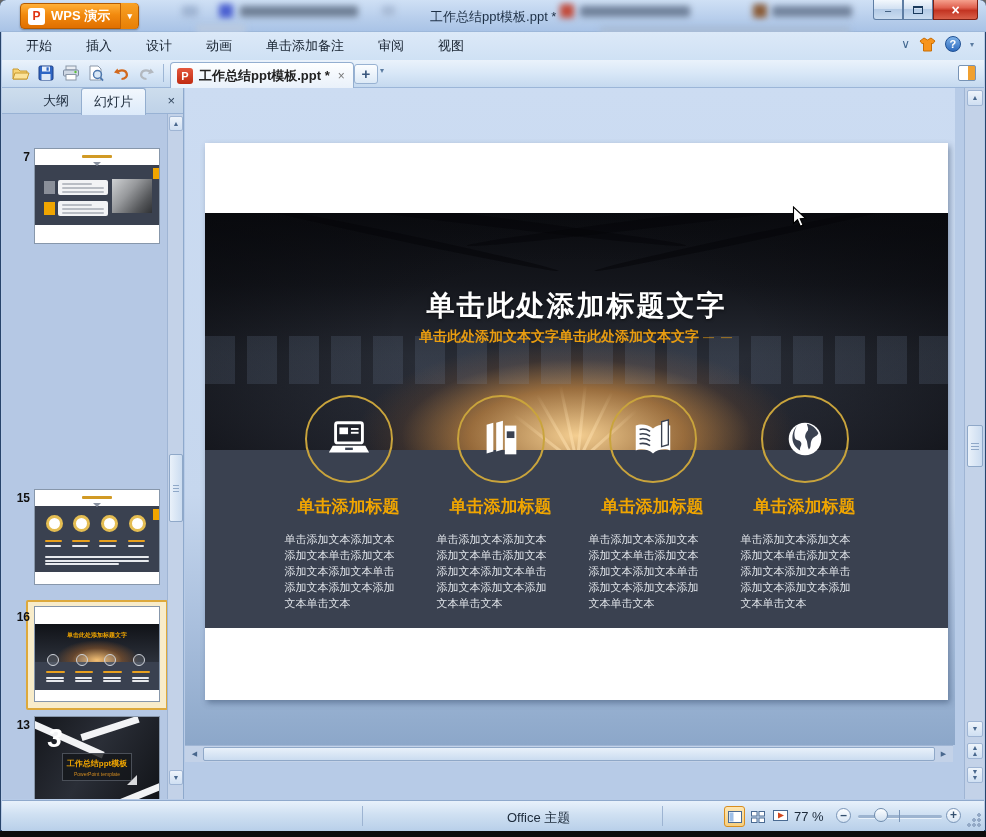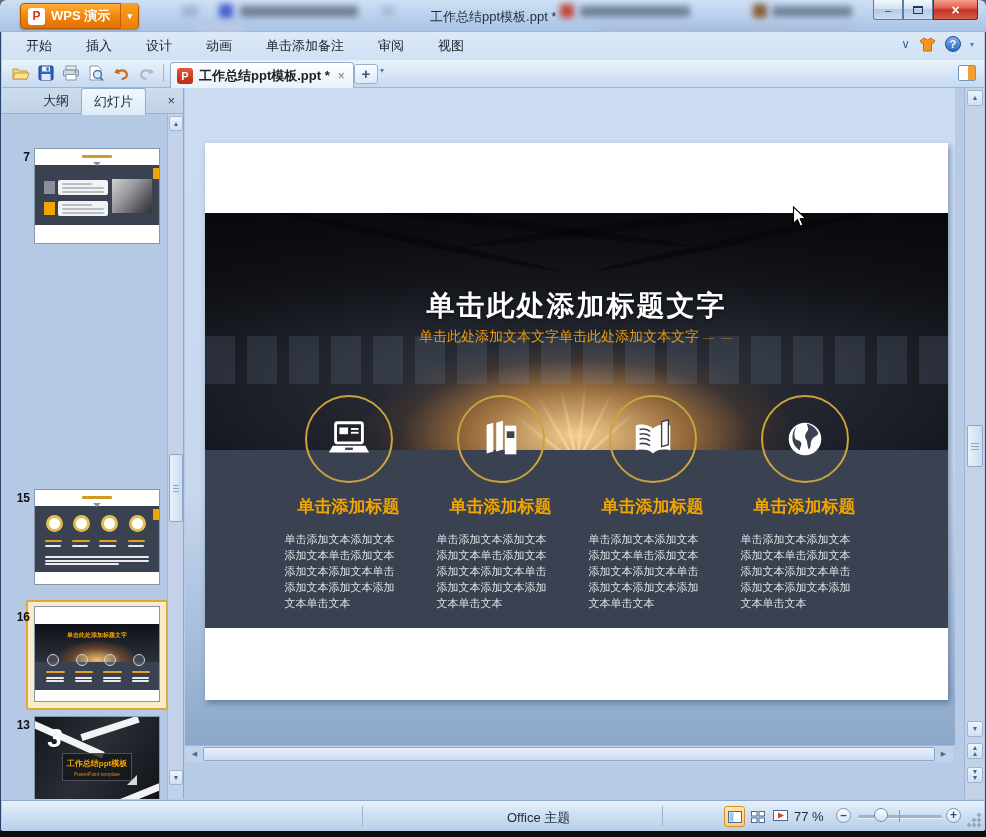--- a/index.html
+++ b/index.html
@@ -152,21 +152,21 @@
       radial-gradient(ellipse 80% 95% at 50% 50%, rgba(0,0,0,0) 30%, rgba(7,8,12,.88) 97%),
       linear-gradient(180deg, #0b0c10 0%, #14161c 30%, #262a33 60%, #333743 100%); }
   .winstrip { position:absolute; left:0; right:0; top:52%; height:20%;
     background:repeating-linear-gradient(90deg, rgba(130,150,180,.16) 0 30px, rgba(0,0,0,0) 30px 42px); }
   .beam { position:absolute; background:rgba(5,6,9,.55); height:10px; width:60%; border-radius:50%; }
   .ray { position:absolute; bottom:-14px; left:50%; width:3px; height:80px; transform-origin:50% 100%;
     background:linear-gradient(rgba(255,225,175,0), rgba(255,225,175,.75)); }
   .slide-title { position:absolute; top:74px; width:100%; text-align:center; color:#fff;
     font-size:28px; font-weight:bold; letter-spacing:2px; text-shadow:0 1px 3px rgba(0,0,0,.6); }
   .slide-sub { position:absolute; top:115px; width:100%; text-align:center; color:#e89c10;
-    font-size:14px; font-weight:normal; }
+    font-size:14px; font-weight:bold; }
   .slide-sub .dashes { color:rgba(232,156,16,.55); font-size:11px; letter-spacing:2px; }
   .darkband { position:absolute; left:0; top:307px; width:100%; height:178px; background:#3a4150; }
   .circles { position:absolute; left:0; top:252px; width:100%; display:flex; justify-content:center; gap:64px; }
   .circ { width:88px; height:88px; border-radius:50%; border:2px solid #c9a43c;
     display:flex; align-items:center; justify-content:center; }
   .cols { position:absolute; left:0; top:352px; width:100%; display:flex; justify-content:center; gap:24px; }
   .col { width:128px; }
   .col h3 { font-size:17px; font-weight:bold; color:#f0a500; text-align:center; margin-bottom:13px;
     white-space:nowrap; }
   .col p { font-size:11px; color:#dfe3e8; line-height:16px; white-space:pre-line; }

